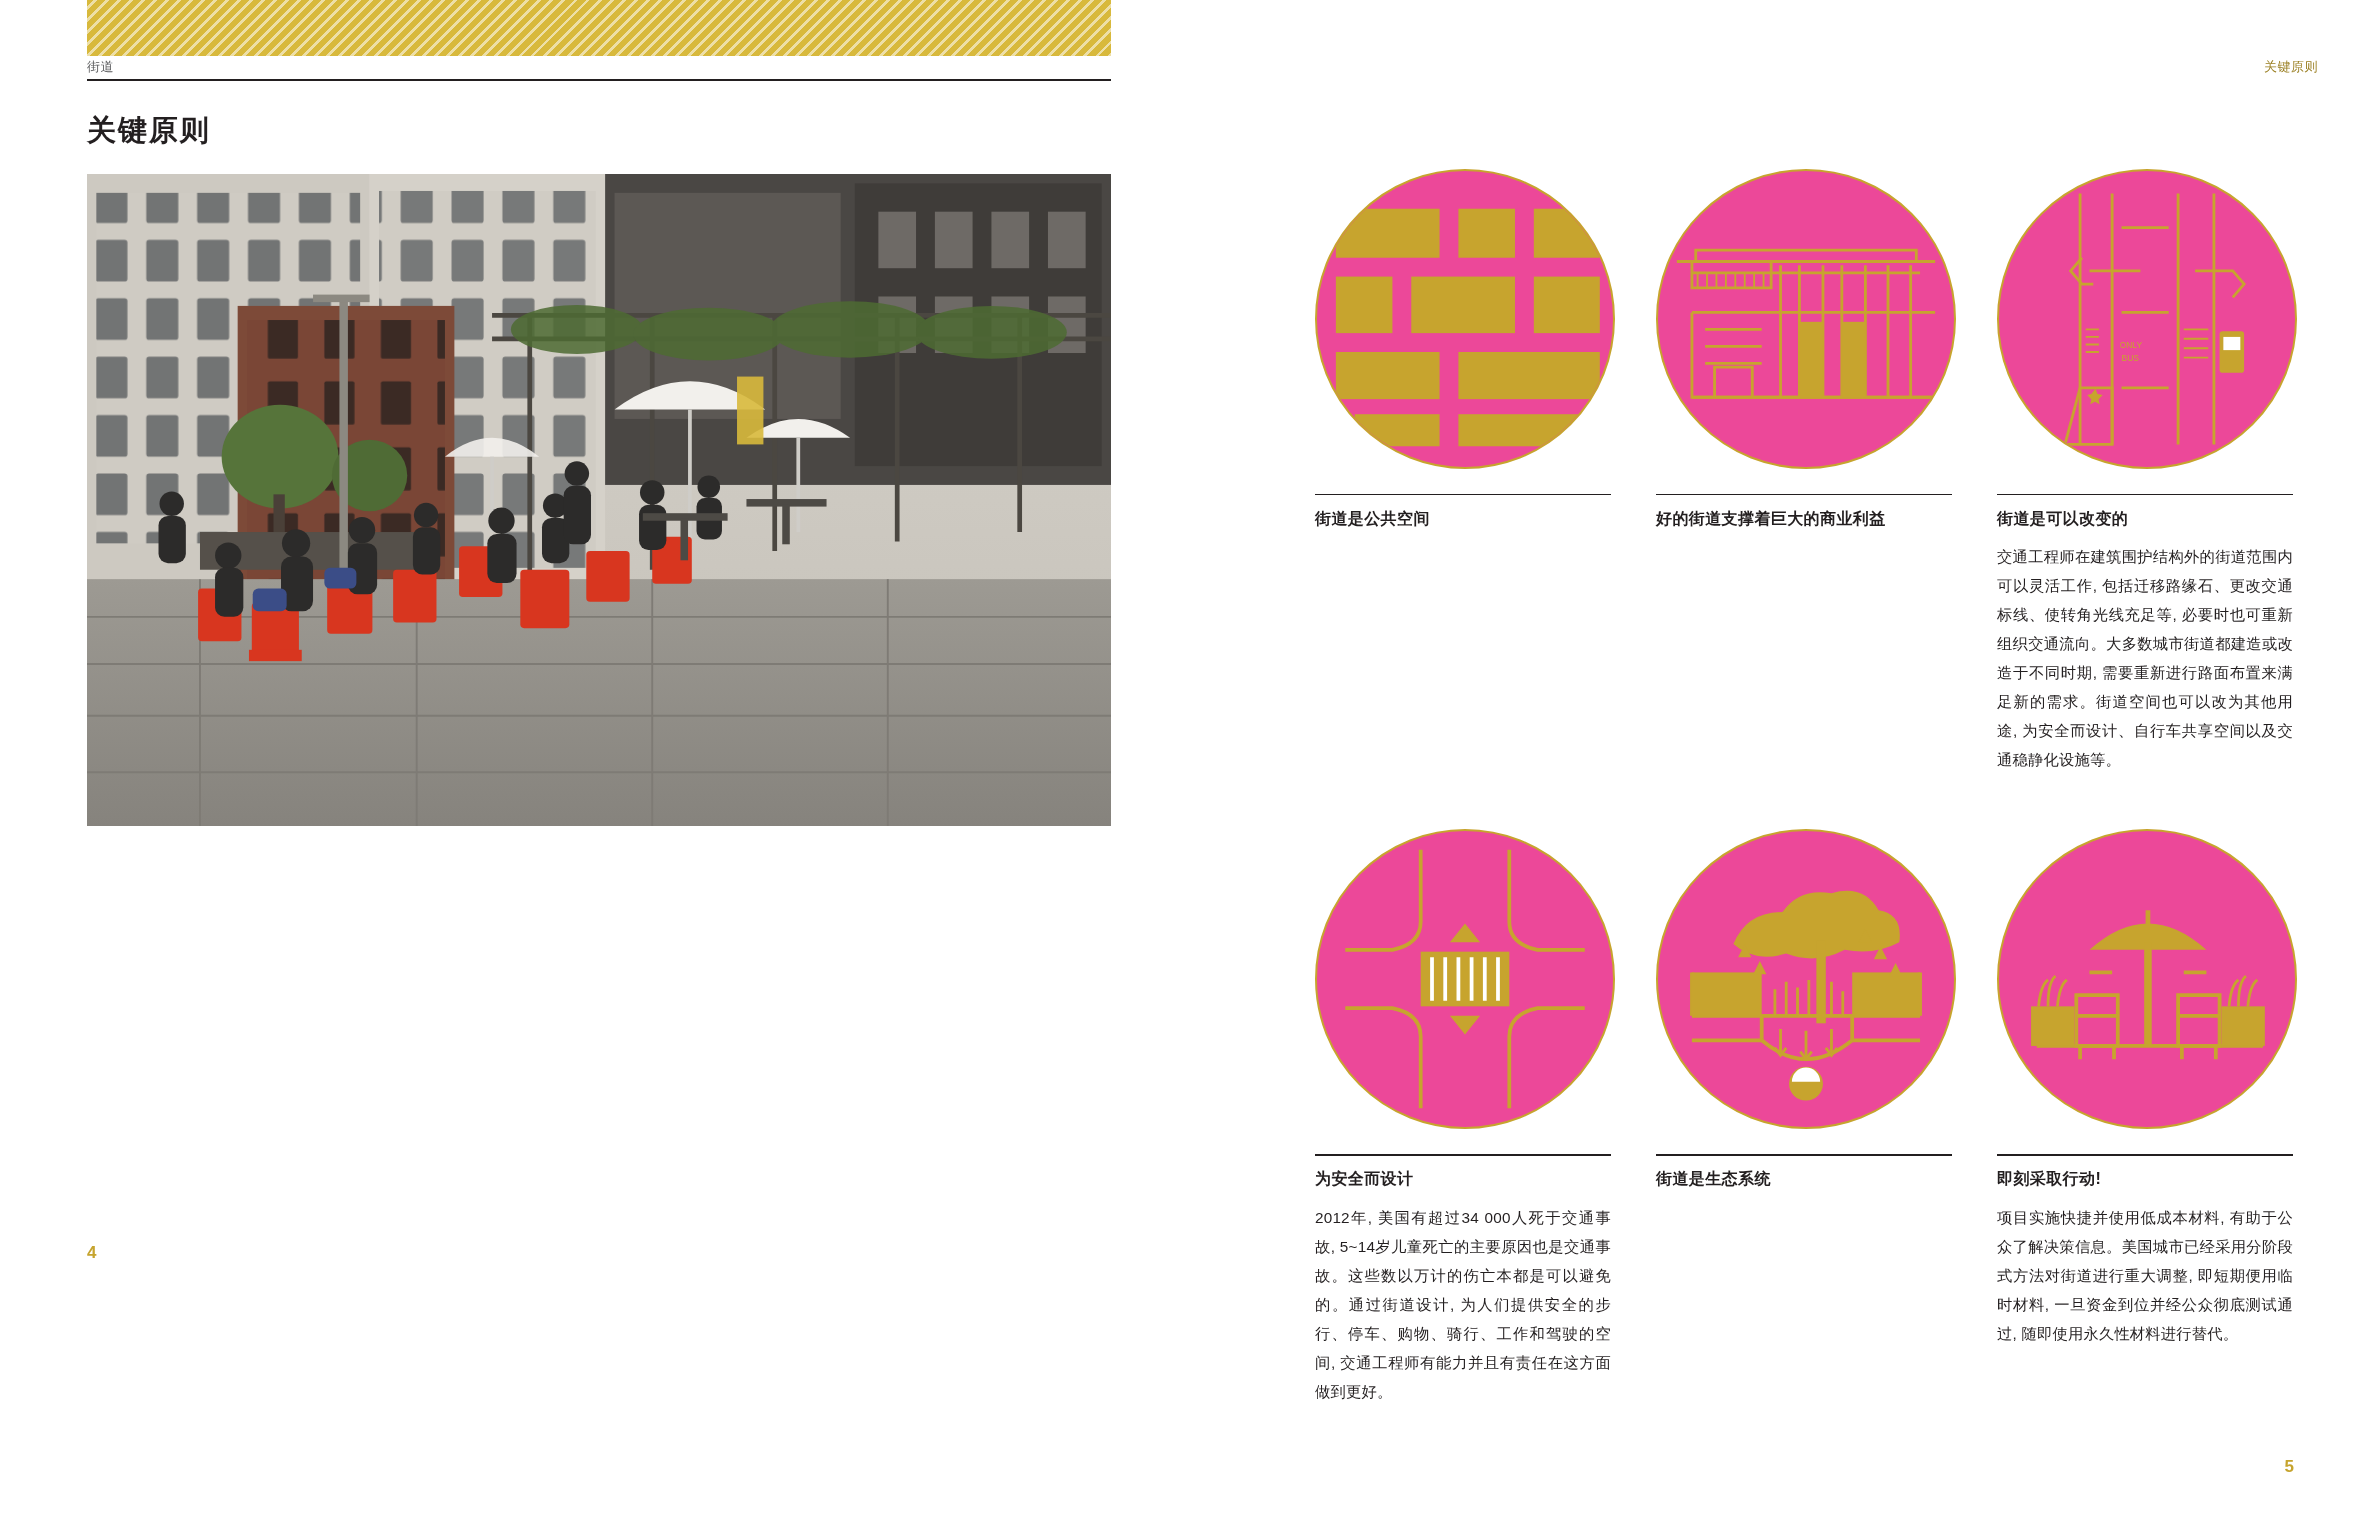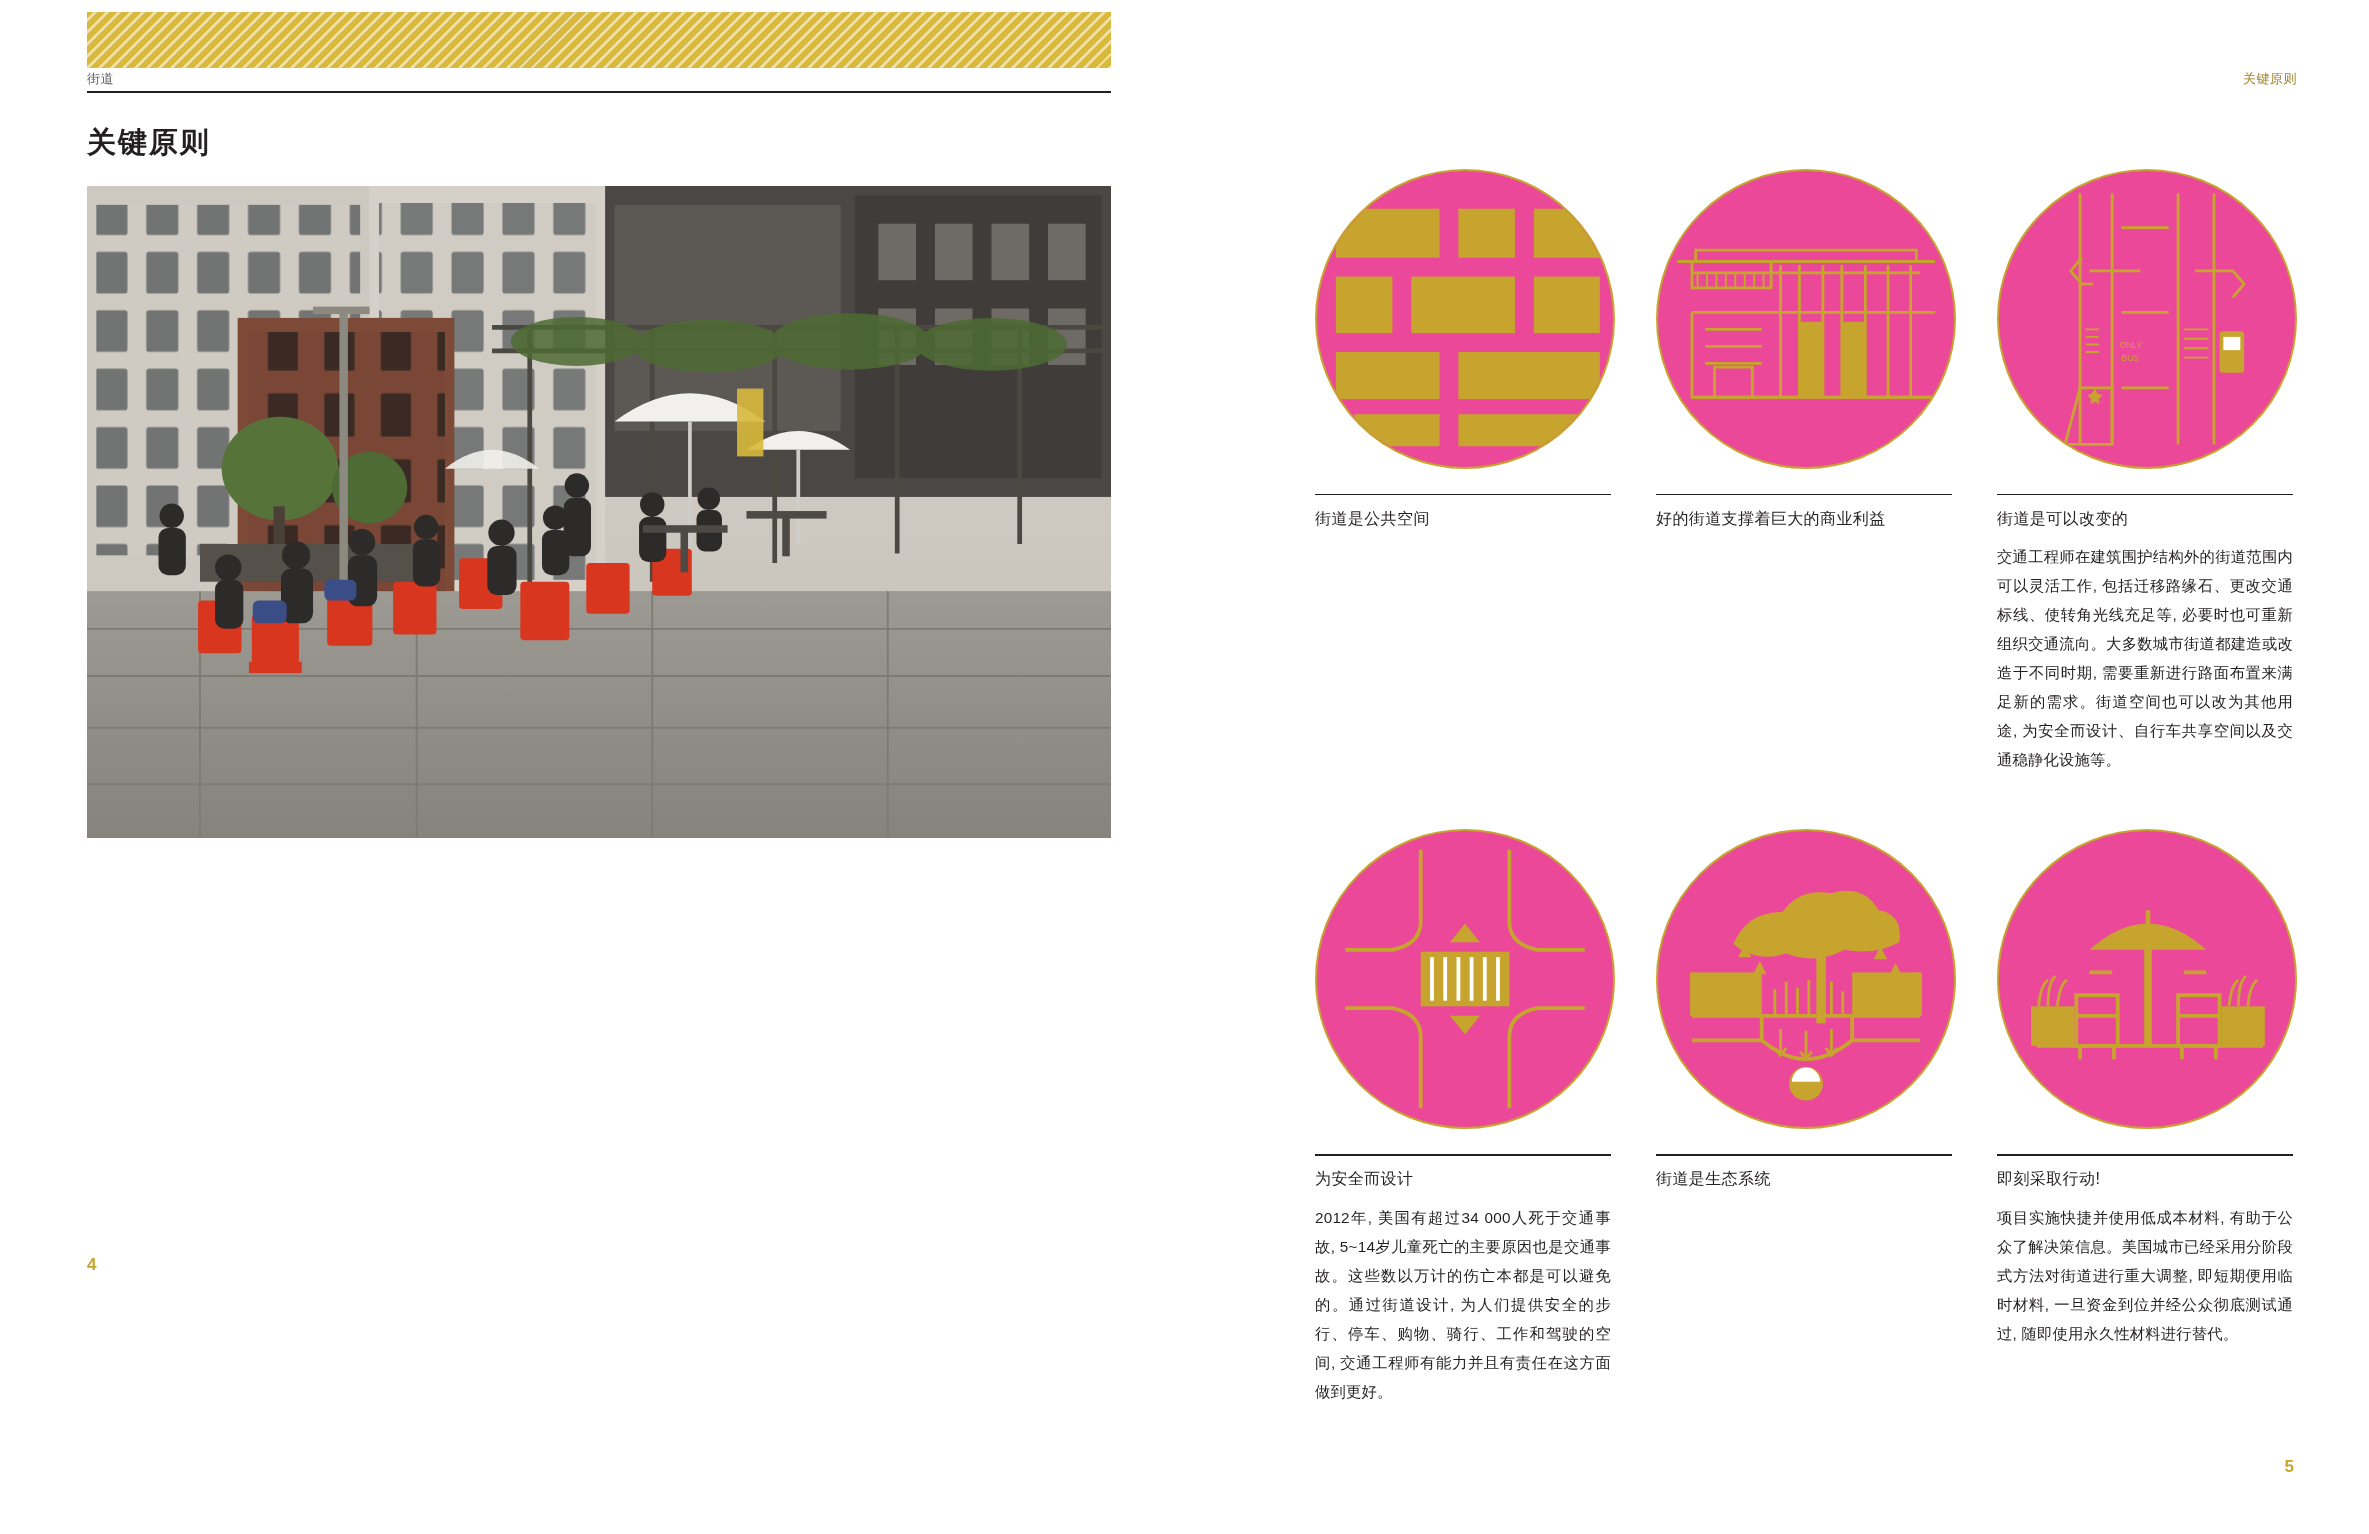--- a/index.html
+++ b/index.html
@@ -1,18 +1,18 @@
 <!DOCTYPE html>
 <html style="font-size:15px"><head>
 <meta charset="utf-8">
 <style>
   html,body{margin:0;padding:0;background:#ffffff;}
   body{width:2369px;height:1535px;font-family:"Liberation Sans","DejaVu Sans",sans-serif;color:#231f20;}
   .spread{position:relative;width:2369px;height:1535px;overflow:hidden;background:#fff;}
-  .page{position:absolute;top:12px;height:1321px;background:#fff;}
+  .page{position:absolute;top:0;height:1321px;background:#fff;padding-left:21px;}
   .page-left{left:0;width:1185px;}
   .page-right{left:1185px;width:1185px;}
 
   
   .hatch{position:absolute;top:0;height:56px;background:#d8b93c;overflow:hidden;}
   .hatch::after{content:"";position:absolute;inset:0;
     background:repeating-linear-gradient(-45deg,rgba(255,255,255,.55) 0 2.8px,rgba(255,255,255,0) 2.8px 8.5px);}
   .hatch-left{left:87px;width:1024px;}
 
   .running-head{position:absolute;top:58px;font-size:13px;color:#58595b;letter-spacing:0.5px;}
@@ -33,21 +33,21 @@
   .folio-left{left:87px;}
   .folio-right{right:75px;}
 
   
   .cards{position:absolute;left:1315px;top:169px;width:979px;}
   .card-row{display:flex;gap:45px;}
   .card{width:296px;}
   .circle{width:296px;height:296px;border-radius:50%;border:2.8px solid #c7a42e;overflow:hidden;position:relative;background:#ec4899;}
   .circle svg{display:block;width:100%;height:100%;}
   .card-hr{height:1.9px;background:#231f20;margin-top:24.5px;width:100%;}
-  .card-title{font-size:16px;font-weight:normal;margin-top:11.3px;letter-spacing:0.4px;line-height:24.5px;}
+  .card-title{font-size:16px;font-weight:bold;margin-top:11.3px;letter-spacing:0.4px;line-height:24.5px;}
   .card-body{font-size:15.3px;line-height:29px;margin-top:11.3px;letter-spacing:0.2px;text-align:justify;}
   .row2{margin-top:55px;}
   sup{font-size:10.4px;}
 </style>
 </head>
 <body>
 
 <div class="spread">
 
   <div class="page page-left">

